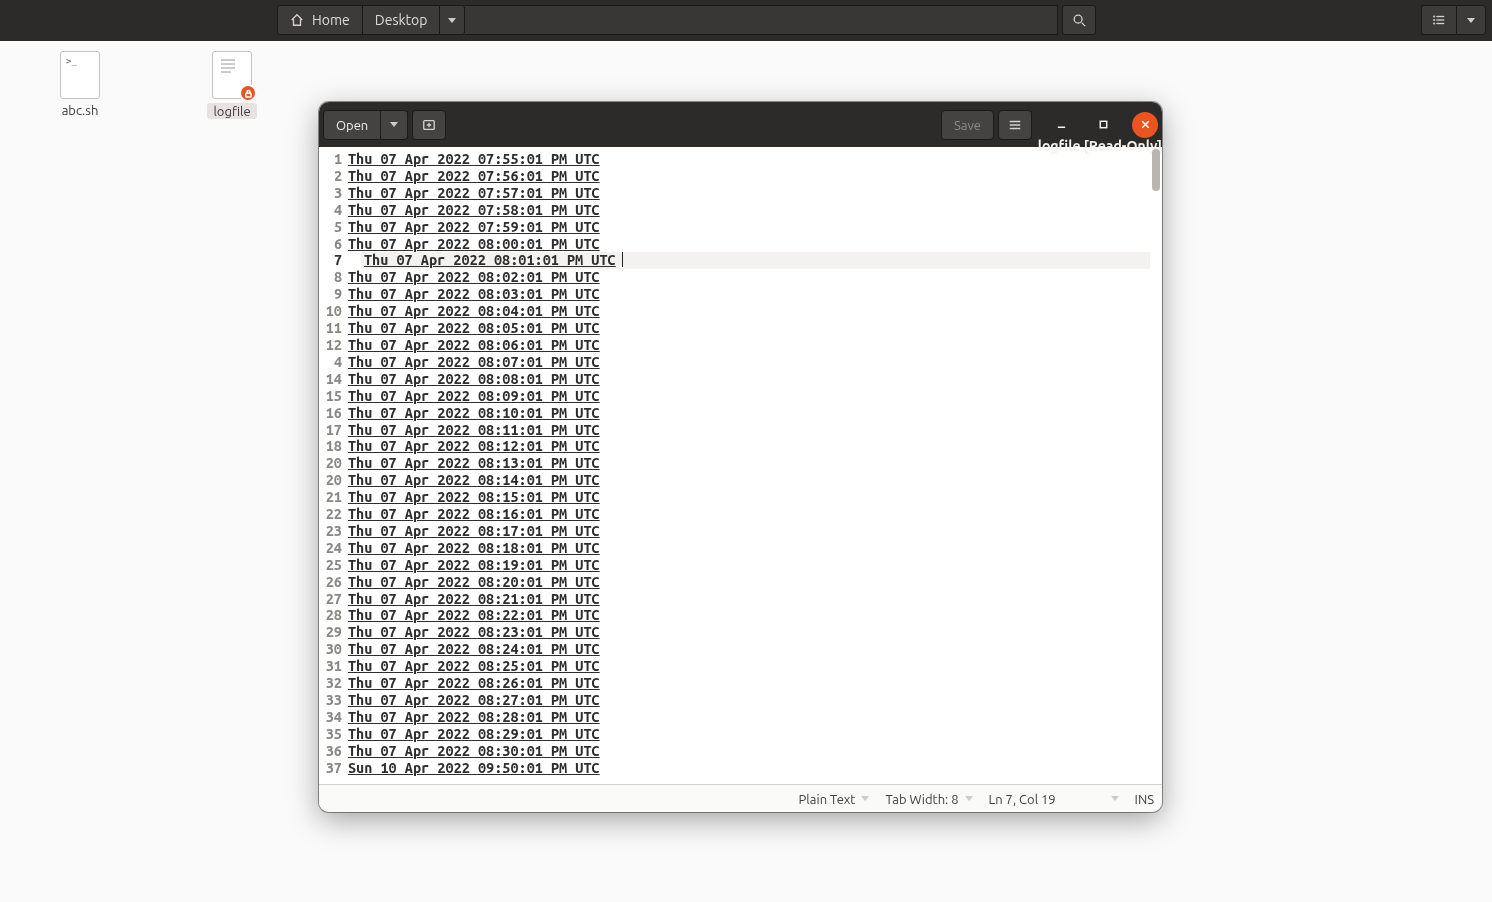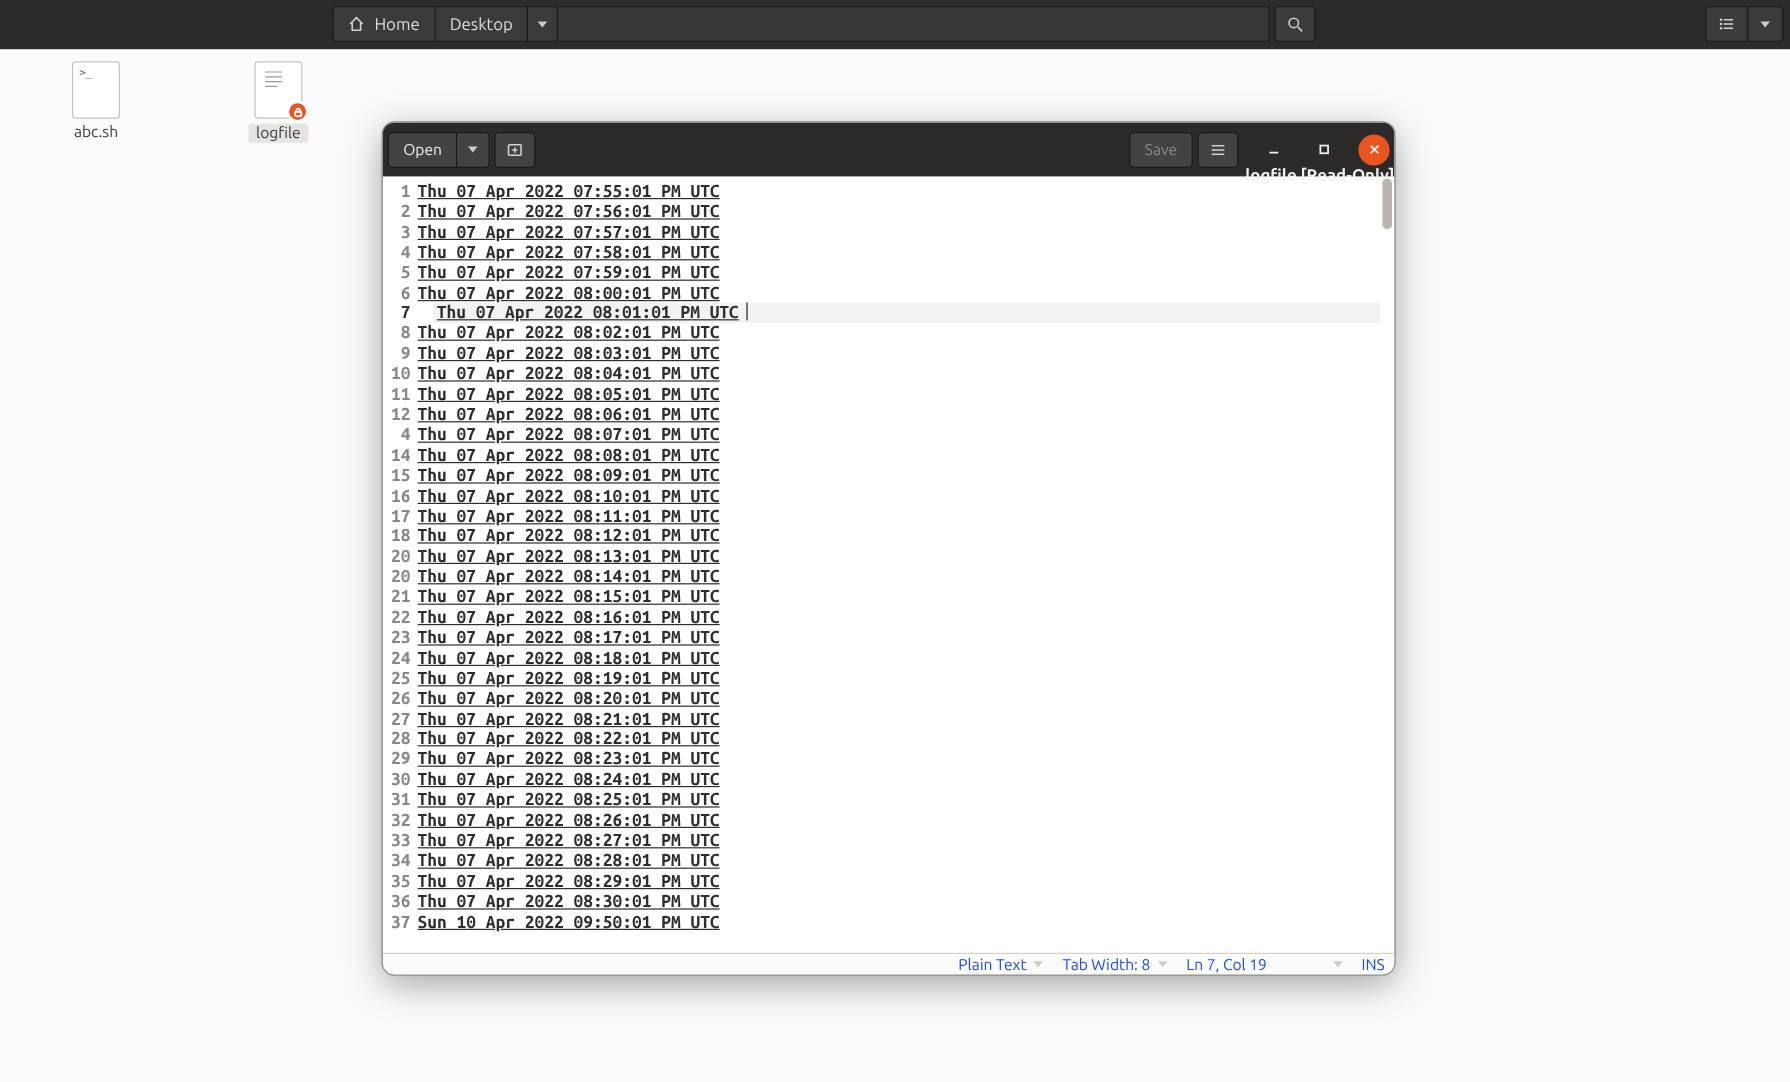--- a/index.html
+++ b/index.html
@@ -243,27 +243,27 @@
   }
   .vscroll .thumb {
     position: absolute;
     top: 2px; left: 2px;
     width: 8px; height: 42px;
     background: #b9b5b1;
     border-radius: 4px;
   }
   
   .status {
-    height: 18px;
+    height: 28px;
     border-top: 1px solid #d5d2cf;
     background: #fafaf9;
     display: flex;
     align-items: center;
     font-size: 13px;
-    color: #1d4ed8;
+    color: #404040;
     padding: 0 8px;
     gap: 16px;
   }
   .status .seg { display: flex; align-items: center; gap: 6px; cursor: pointer; }
   .status .fill { flex: 1; }
 </style>
 </head>
 <body>
 
 <div class="topbar">

